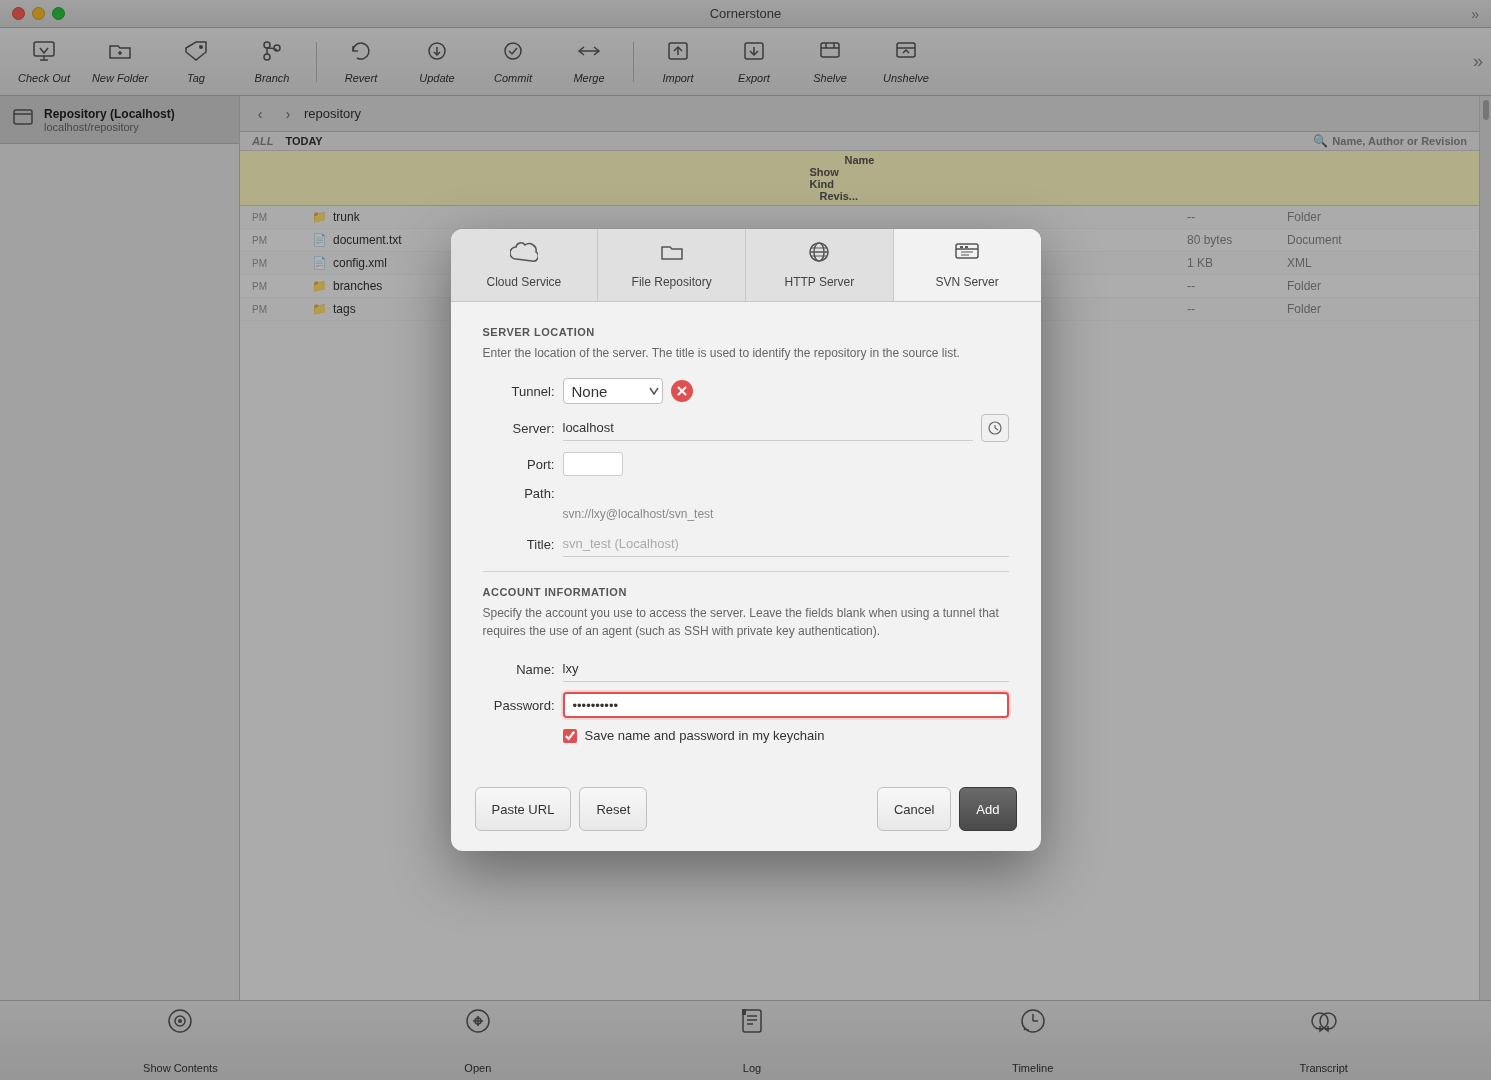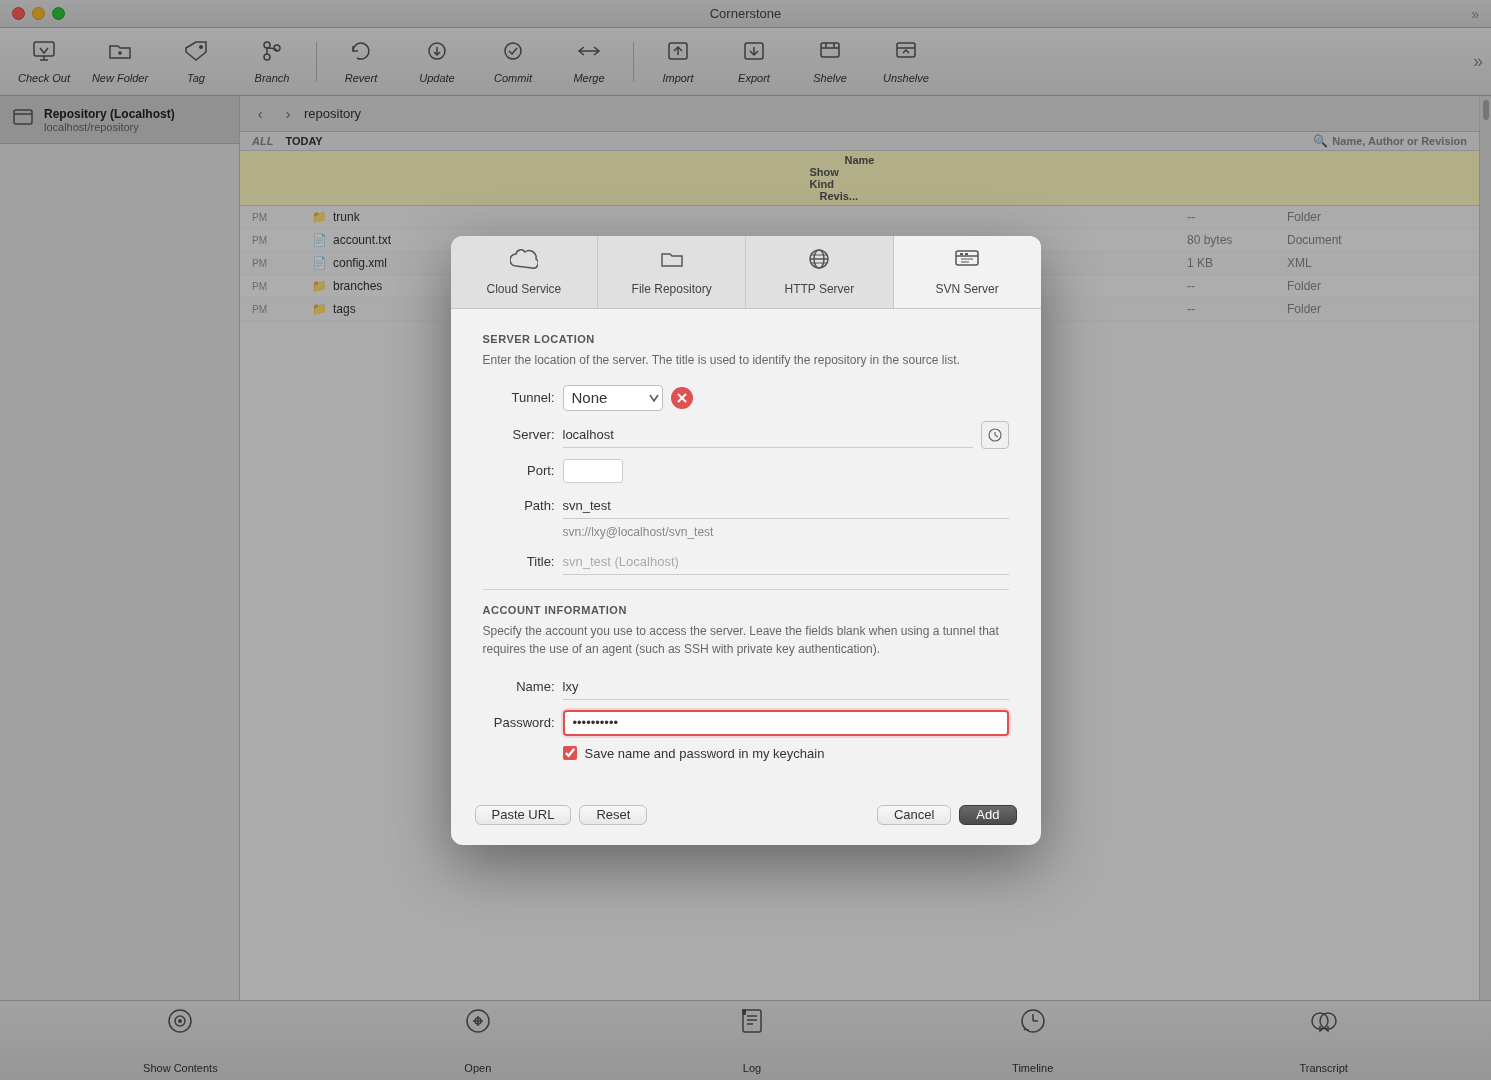--- a/index.html
+++ b/index.html
@@ -393,21 +393,21 @@
     }
 
     
     .modal-footer {
       display: flex;
       align-items: center;
       padding: 12px 24px 20px;
       gap: 8px;
     }
     .footer-btn {
-      height: 20px;
+      height: 44px;
       padding: 0 16px;
       border-radius: 6px;
       font-size: 13px;
       cursor: pointer;
       border: 1px solid #c0c0c0;
       background: linear-gradient(180deg, #f8f8f8 0%, #e8e8e8 100%);
       color: #333;
     }
     .footer-btn.primary {
       background: linear-gradient(180deg, #6a6a6a 0%, #4a4a4a 100%);
@@ -627,21 +627,21 @@
           <span>trunk</span>
         </div>
         <span class="file-row-size" style="width:100px;color:#888;">--</span>
         <span class="file-row-kind" style="width:100px;color:#888;">Folder</span>
         <span class="file-row-rev" style="width:80px;color:#aaa;"></span>
       </div>
       <div class="file-row" style="display:flex;padding:4px 12px;font-size:12px;border-bottom:1px solid #eee;background:#f8f8f8;">
         <span style="width:60px;font-size:10px;color:#999;">PM</span>
         <div class="file-row-name" style="flex:1;display:flex;align-items:center;gap:6px;">
           <span>📄</span>
-          <span>account.txt</span>
+          <span>document.txt</span>
         </div>
         <span class="file-row-size" style="width:100px;color:#888;">80 bytes</span>
         <span class="file-row-kind" style="width:100px;color:#888;">Document</span>
         <span class="file-row-rev" style="width:80px;color:#aaa;"></span>
       </div>
       <div class="file-row" style="display:flex;padding:4px 12px;font-size:12px;border-bottom:1px solid #eee;">
         <span style="width:60px;font-size:10px;color:#999;">PM</span>
         <div class="file-row-name" style="flex:1;display:flex;align-items:center;gap:6px;">
           <span>📄</span>
           <span>config.xml</span>
@@ -818,21 +818,20 @@
         </div>
       </div>
 
       <div class="form-row">
         <span class="form-label">Port:</span>
         <input type="text" class="form-input-small" value="" style="border: 1px solid rgb(204, 204, 204); border-radius: 3px; background: white; padding: 0px 6px; height: 24px; font-size: 12px;">
       </div>
 
       <div class="form-row">
         <span class="form-label">Path:</span>
-        <input type="text" class="form-input" value="svn_test" style="border-bottom: 1px solid rgb(204, 204, 204); border-top: none; border-left: none; border-right: none; border-radius: 0px; background: transparent; padding-left: 0px;">
       </div>
 
       <div class="svn-url">svn://lxy@localhost/svn_test</div>
 
       <div class="form-row">
         <span class="form-label">Title:</span>
         <input type="text" class="form-input title-input" placeholder="svn_test (Localhost)" style="border-bottom: 1px solid rgb(204, 204, 204); border-top: none; border-left: none; border-right: none; border-radius: 0px; background: transparent; padding-left: 0px; flex: 1 1 0%; outline: none; font-size: 13px; color: rgb(170, 170, 170);">
       </div>
 
       <div class="divider"></div>

